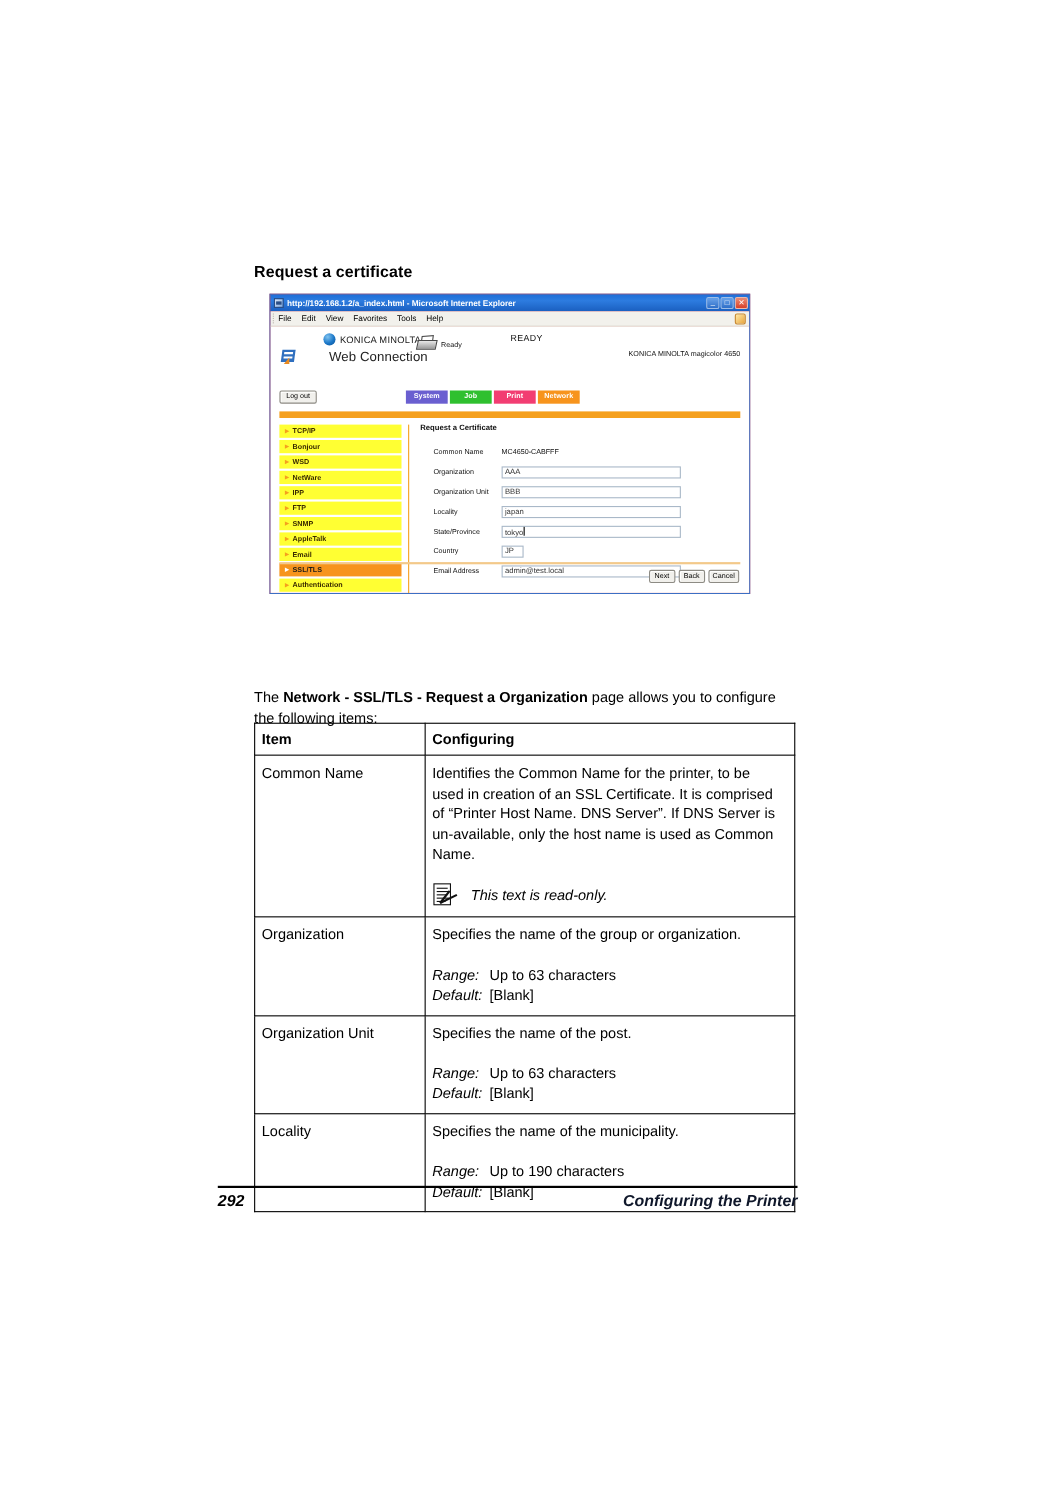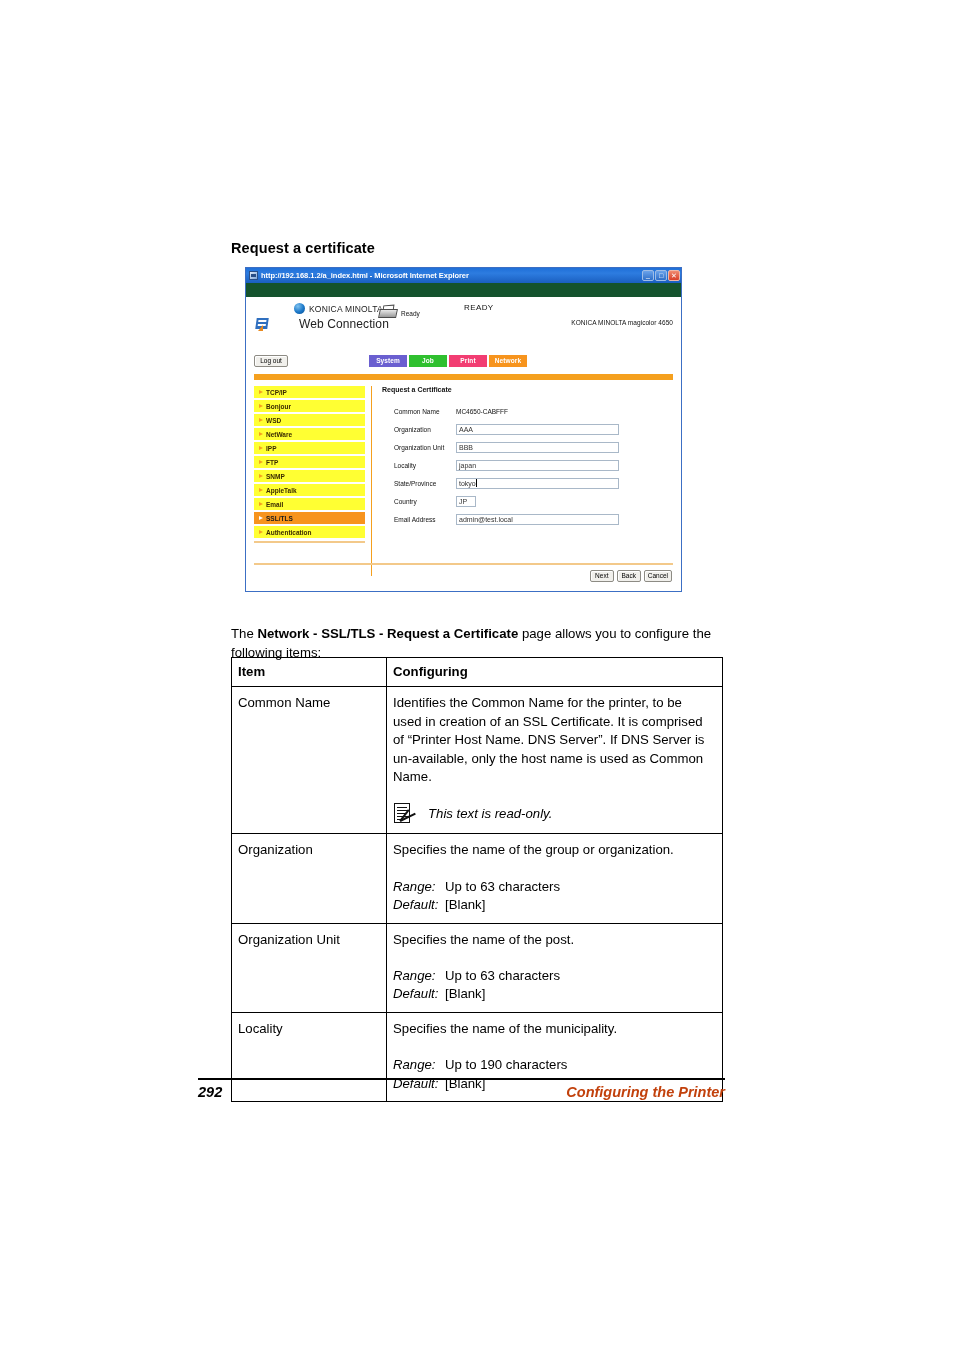--- a/index.html
+++ b/index.html
@@ -26,22 +26,22 @@
     margin: 0;
     position: absolute;
     top: 240px; left: 0;
     letter-spacing: 0.1px;
   }
 
   
   .browser {
     position: absolute;
     left: 14px; top: 267px;
-    width: 437px; height: 325px;
-    background: #14532d;
+    width: 437px; height: 273px;
+    background: #ef4444;
     border: 1px solid #3c6fc4;
     box-sizing: border-box;
   }
   .titlebar {
     height: 15px;
     background: linear-gradient(to bottom,#1f6fd8 0%, #2d7ce0 35%, #1a5fc0 100%);
     display: flex; align-items: center;
     padding: 0 1px 0 3px;
     box-sizing: border-box;
   }
@@ -484,21 +484,21 @@
     font-style: italic;
     font-weight: bold;
     color: #000;
   }
   .foot-title {
     position: absolute;
     right: 0; top: 1084px;
     font-size: 14.5px;
     font-style: italic;
     font-weight: bold;
-    color: #c2410c;
+    color: #0f172a;
     white-space: nowrap;
     text-align: center;
   }
   .foot-wrap { position: absolute; left: 231px; top:0; width: 494px; }
 </style>
 </head>
 <body>
 
 <div class="page-col">
 
@@ -515,20 +515,29 @@
           </span>
         <span class="win-btn">
             <span class="gl">□</span>
           </span>
         <span class="win-btn close">
             <span class="gl">✕</span>
           </span>
       </span>
     </div>
 
+    <div class="menubar">
+      <span class="menu-item">File</span>
+      <span class="menu-item">Edit</span>
+      <span class="menu-item">View</span>
+      <span class="menu-item">Favorites</span>
+      <span class="menu-item">Tools</span>
+      <span class="menu-item">Help</span>
+      <span class="ie-logo"></span>
+    </div>
 
     <div class="viewport">
 
       <div class="app-head">
         <div class="brand-row">
           <span class="km-dot"></span>
           <span class="km-name">KONICA MINOLTA</span>
         </div>
         <div class="ps-row">
           <span class="ps-logo">
@@ -654,21 +663,21 @@
       <div class="footer-rule"></div>
       <div class="btn-row">
         <div class="btn">Next</div>
         <div class="btn">Back</div>
         <div class="btn">Cancel</div>
       </div>
 
     </div>
   </div>
 
-  <p class="intro"><span>The </span><b>Network - SSL/TLS - Request a Certificate</b><span> page allows you to configure the following items:</span></p>
+  <p class="intro"><span>The </span><b>Network - SSL/TLS - Request a Organization</b><span> page allows you to configure the following items:</span></p>
 
   <table class="items-table">
     <colgroup>
         <col class="c1">
         <col>
       </colgroup>
     <thead>
       <tr>
         <th>Item</th>
         <th>Configuring</th>

